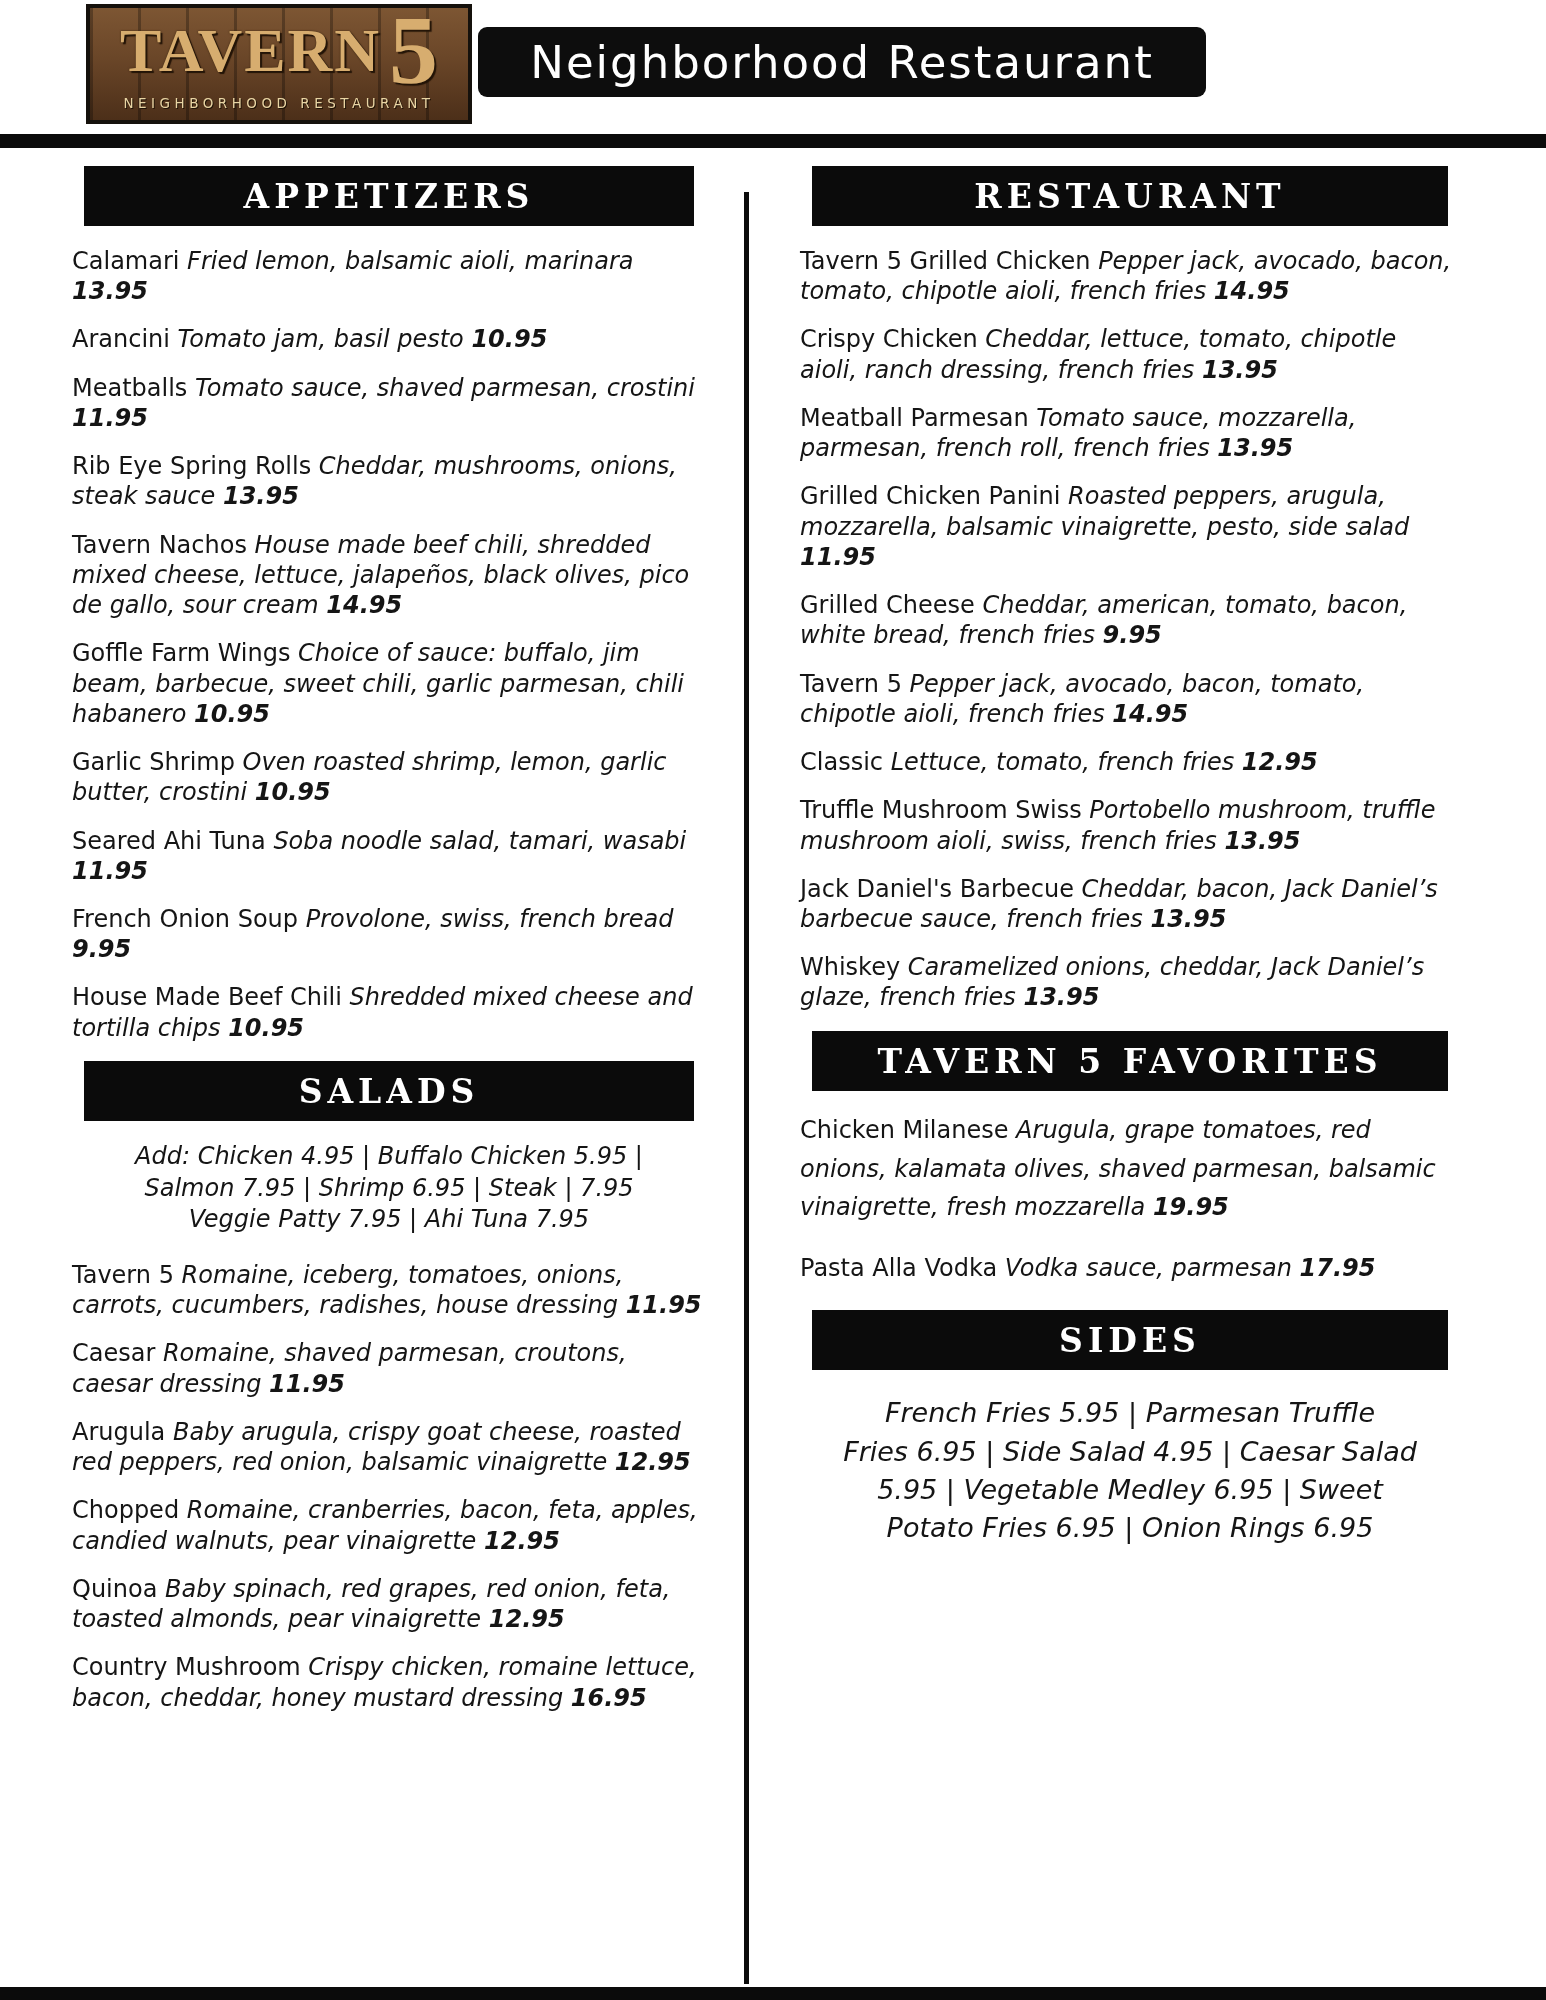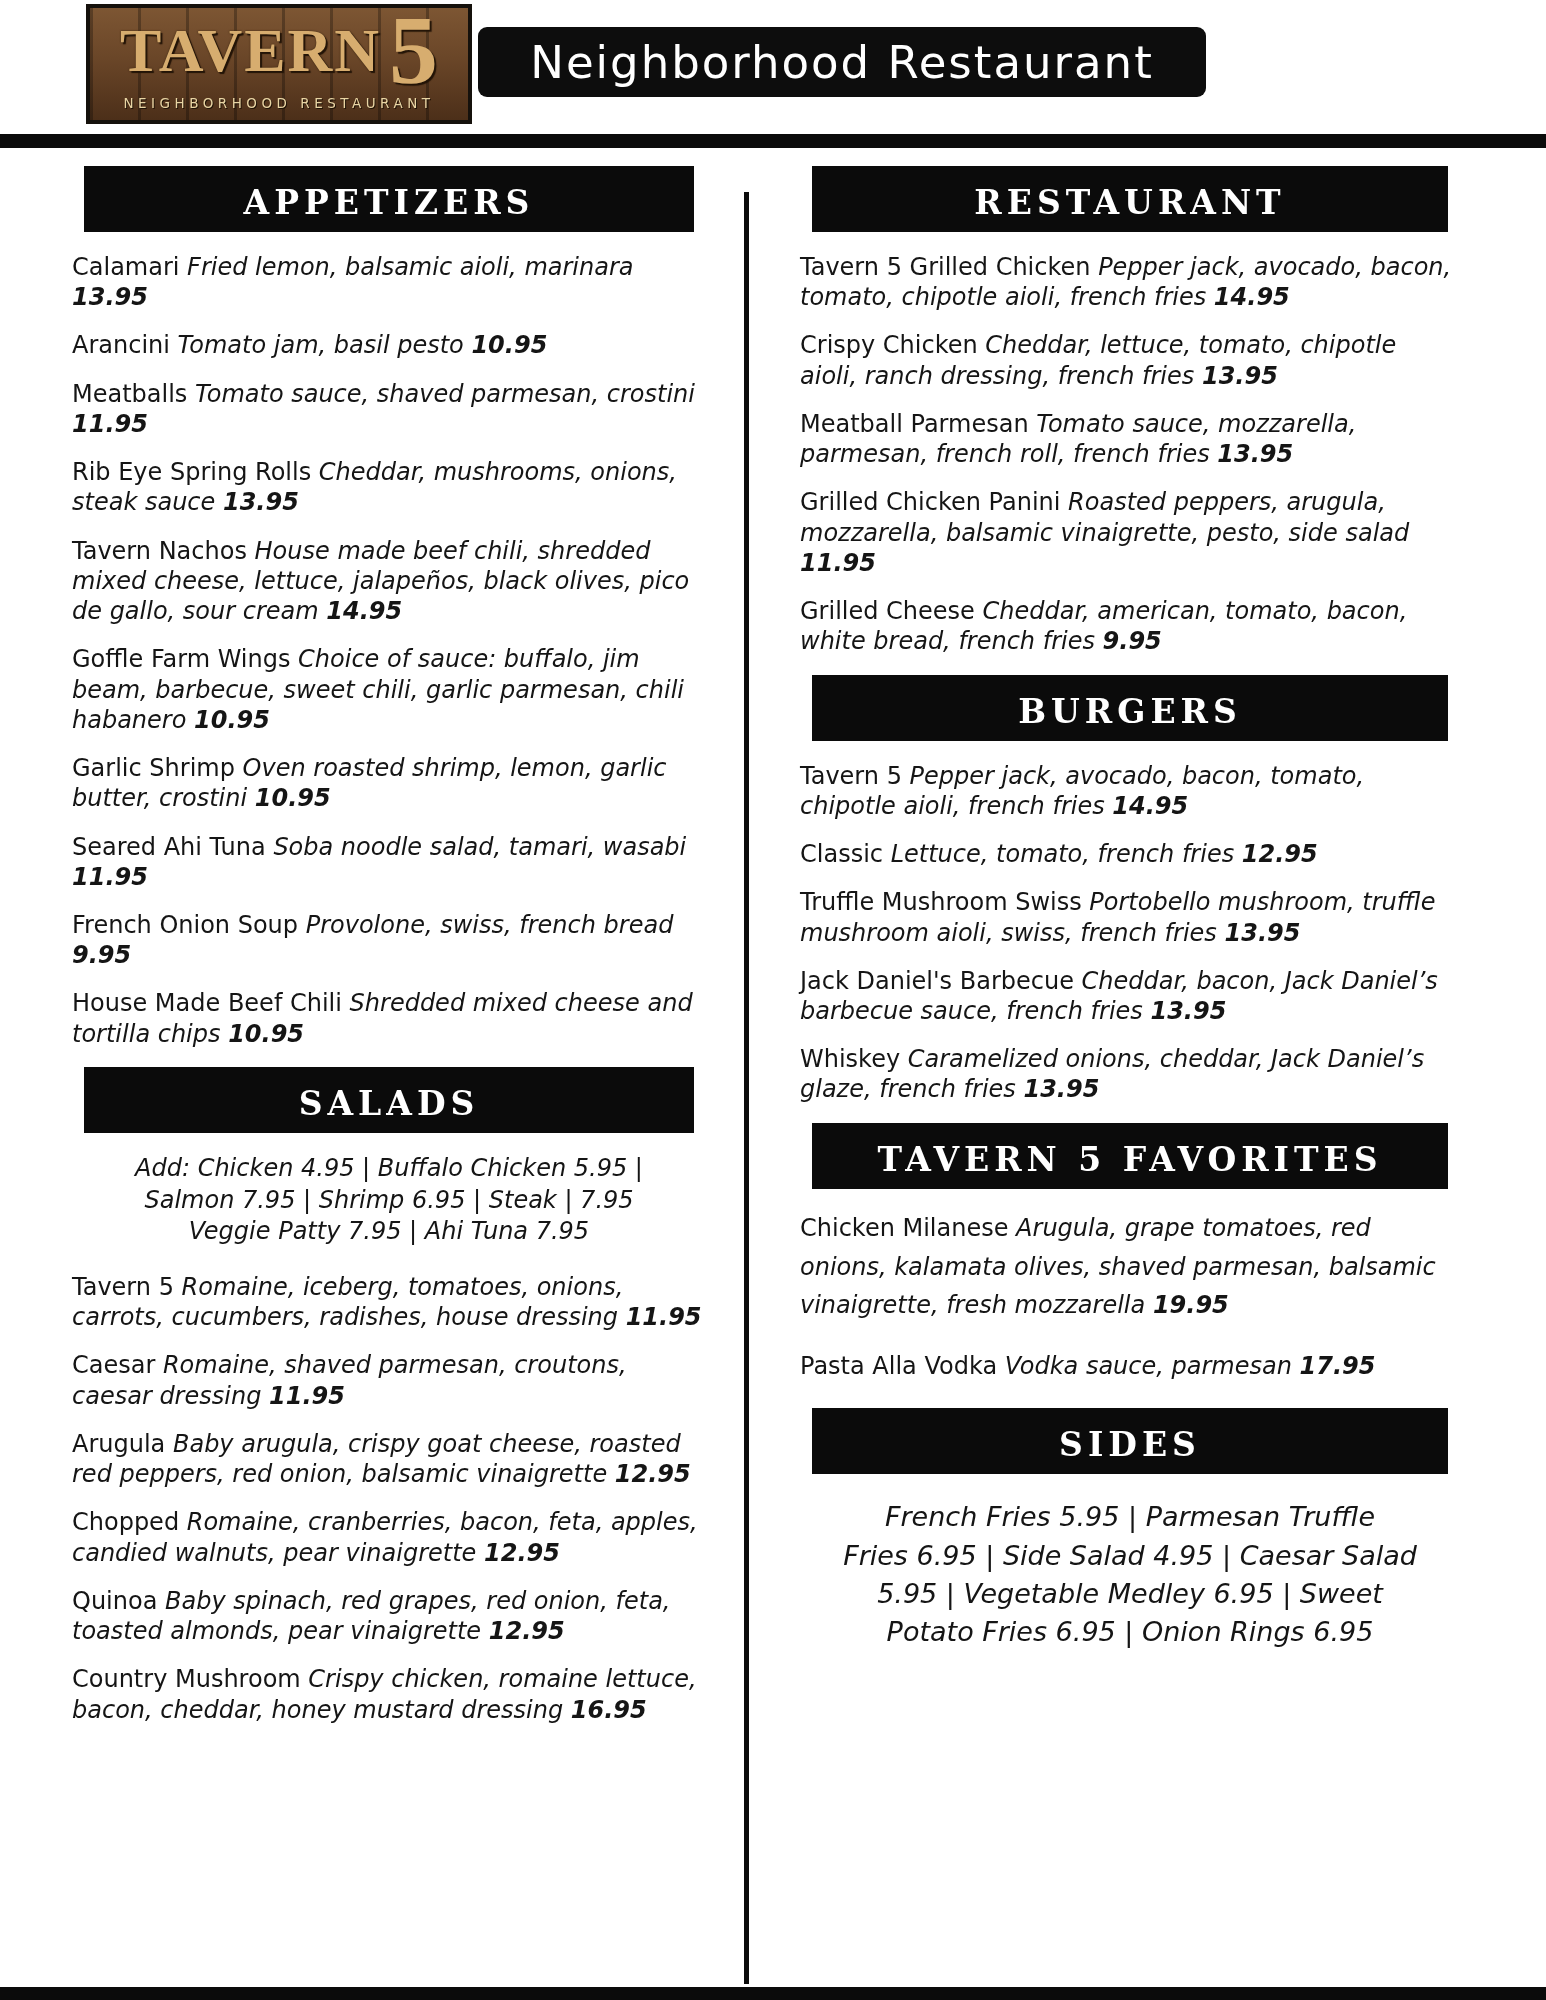--- a/index.html
+++ b/index.html
@@ -50,21 +50,21 @@
   .divider    { position: absolute; left: 744px; top: 192px; height: 1792px; width: 5px; background: #0b0b0b; }
   .bottom-rule{ position: absolute; left: 0; bottom: 0; width: 1546px; height: 13px; background: #0b0b0b; }
 
   
   .col { position: absolute; top: 166px; }
   [data-col="left"]  { left: 70px;  width: 638px; }
   [data-col="right"] { left: 798px; width: 664px; }
 
   .menu-section { margin: 0; }
   .section-header {
-    margin: 0 14px 20px; padding: 17px 0 10px;
+    margin: 0 14px 20px; padding: 11px 0 10px;
     background: #0b0b0b; color: #ffffff; text-align: center;
     font-family: "DejaVu Serif", serif; font-size: 33px; font-weight: 700;
     letter-spacing: 5px;
   }
   .menu-item { margin: 0 2px 18px; font-size: 24px; line-height: 1.26; }
   .item-name  { font-weight: 400; text-align: center; }
   .item-desc  { font-style: italic; }
   .item-price { font-weight: 700; font-style: italic; }
 
   .section-note {
@@ -126,21 +126,20 @@
   <section class="col" data-col="right">
       <div class="menu-section section-sandwiches">
         <h2 class="section-header">RESTAURANT</h2>
         <p class="menu-item"><span class="item-name">Tavern 5 Grilled Chicken</span><span class="item-desc"> Pepper jack, avocado, bacon, tomato, chipotle aioli, french fries </span><span class="item-price">14.95</span></p>
         <p class="menu-item"><span class="item-name">Crispy Chicken</span><span class="item-desc"> Cheddar, lettuce, tomato, chipotle aioli, ranch dressing, french fries </span><span class="item-price">13.95</span></p>
         <p class="menu-item"><span class="item-name">Meatball Parmesan</span><span class="item-desc"> Tomato sauce, mozzarella, parmesan, french roll, french fries </span><span class="item-price">13.95</span></p>
         <p class="menu-item"><span class="item-name">Grilled Chicken Panini</span><span class="item-desc"> Roasted peppers, arugula, mozzarella, balsamic vinaigrette, pesto, side salad </span><span class="item-price">11.95</span></p>
         <p class="menu-item"><span class="item-name">Grilled Cheese</span><span class="item-desc"> Cheddar, american, tomato, bacon, white bread, french fries </span><span class="item-price">9.95</span></p>
       </div>
       <div class="menu-section section-burgers">
-        <h2 class="section-header">BURGERS</h2>
         <p class="menu-item"><span class="item-name">Tavern 5</span><span class="item-desc"> Pepper jack, avocado, bacon, tomato, chipotle aioli, french fries </span><span class="item-price">14.95</span></p>
         <p class="menu-item"><span class="item-name">Classic</span><span class="item-desc"> Lettuce, tomato, french fries </span><span class="item-price">12.95</span></p>
         <p class="menu-item"><span class="item-name">Truffle Mushroom Swiss</span><span class="item-desc"> Portobello mushroom, truffle mushroom aioli, swiss, french fries </span><span class="item-price">13.95</span></p>
         <p class="menu-item"><span class="item-name">Jack Daniel's Barbecue</span><span class="item-desc"> Cheddar, bacon, Jack Daniel’s barbecue sauce, french fries </span><span class="item-price">13.95</span></p>
         <p class="menu-item"><span class="item-name">Whiskey</span><span class="item-desc"> Caramelized onions, cheddar, Jack Daniel’s glaze, french fries </span><span class="item-price">13.95</span></p>
       </div>
       <div class="menu-section section-tavern-5-favorites">
         <h2 class="section-header">TAVERN 5 FAVORITES</h2>
         <p class="menu-item"><span class="item-name">Chicken Milanese</span><span class="item-desc"> Arugula, grape tomatoes, red onions, kalamata olives, shaved parmesan, balsamic vinaigrette, fresh mozzarella </span><span class="item-price">19.95</span></p>
         <p class="menu-item"><span class="item-name">Pasta Alla Vodka</span><span class="item-desc"> Vodka sauce, parmesan </span><span class="item-price">17.95</span></p>

